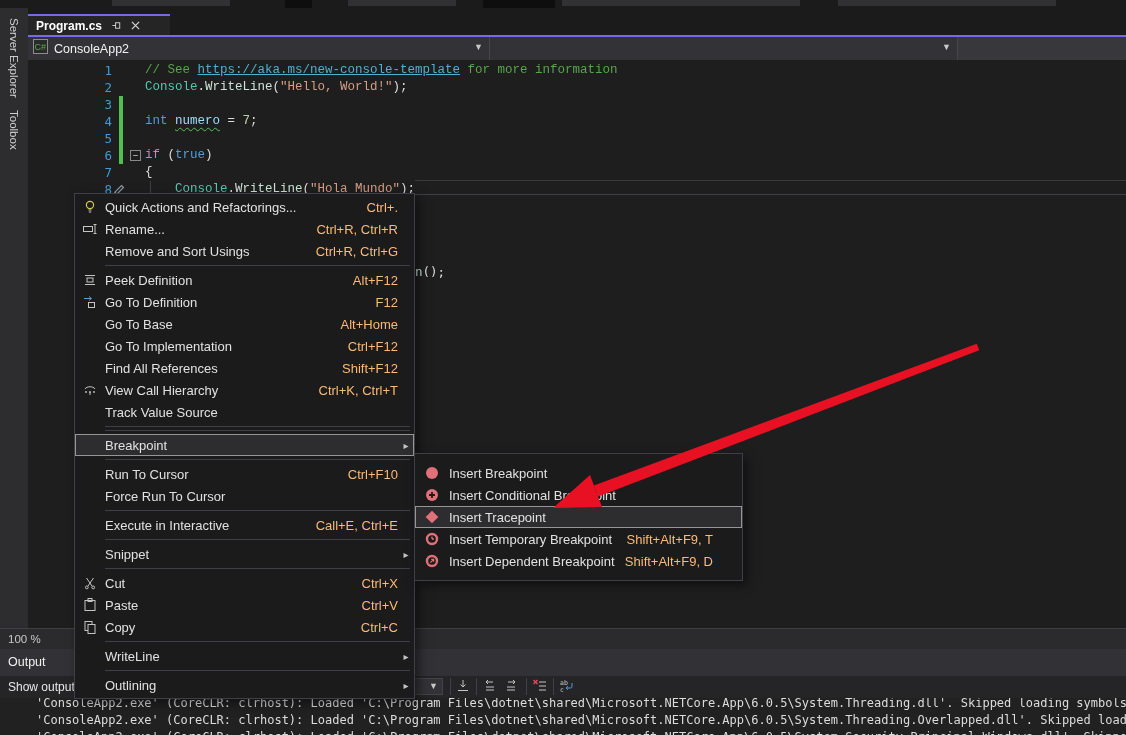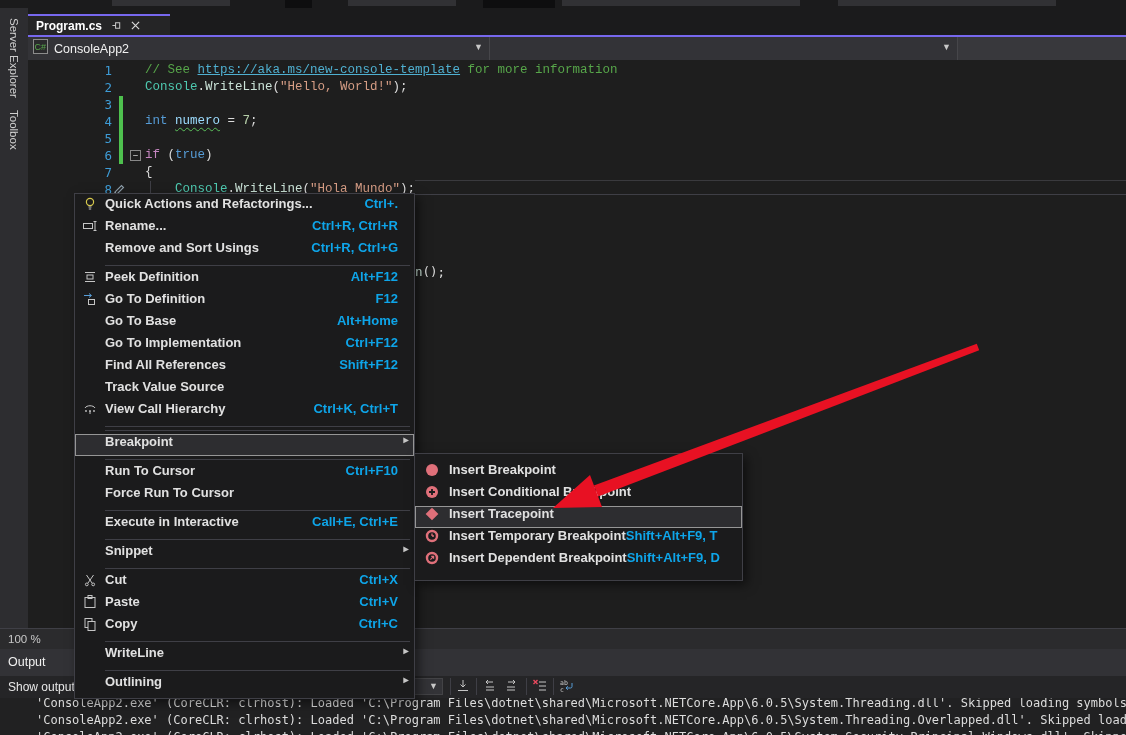--- a/index.html
+++ b/index.html
@@ -58,24 +58,24 @@
   .out-toolbar .show-label{position:absolute;left:8px;top:4px;color:#e8e8e8;font-size:12px;white-space:nowrap;}
   .source-combo{position:absolute;left:105px;top:2px;width:338px;height:17px;background:#333337;border:1px solid #434346;box-sizing:border-box;cursor:pointer;}
   .source-combo .combo-caret{position:absolute;right:4px;top:2px;color:#c8c8c8;font-size:9px;}
   .tb-sep{position:absolute;top:2px;width:1px;height:17px;background:#3f3f46;}
   .tb-btn{position:absolute;top:2px;width:18px;height:18px;background:none;border:none;padding:0;cursor:pointer;}
   .out-text{position:absolute;left:0;top:698px;width:1126px;height:37px;background:#212122;overflow:hidden;}
   .out-line{position:absolute;left:36px;white-space:pre;color:#dcdcdc;font-family:"DejaVu Sans Mono",monospace;font-size:12px;line-height:17px;}
   
   .ctx-menu{position:absolute;left:74px;top:193px;width:339px;background:#1b1b1c;border:1px solid #3f3f46;
             box-shadow:4px 4px 10px rgba(0,0,0,.5);z-index:10;padding:2px 0;box-sizing:content-box;}
-  .menu-item{height:22px;display:flex;align-items:flex-start;color:#e1e1e1;font-size:13px;cursor:pointer;position:relative;font-weight:bold;}
+  .menu-item{height:22px;display:flex;align-items:center;color:#e1e1e1;font-size:13px;cursor:pointer;position:relative;}
   .menu-item .mi-icon{width:30px;display:flex;justify-content:center;align-items:center;flex:none;}
   .menu-item .mi-label{white-space:nowrap;}
-  .menu-item .mi-shortcut{margin-left:auto;white-space:nowrap;color:#0ea5e9;}
+  .menu-item .mi-shortcut{margin-left:auto;white-space:nowrap;color:#fdba74;}
   .menu-item .mi-arrow{width:16px;flex:none;text-align:center;color:#c5c5c5;font-size:10px;}
   .menu-item.hl{outline:1px solid #969696;outline-offset:-1px;background:#2d2d30;}
   .menu-sep{height:1px;background:#3f3f46;margin:3px 4px 3px 30px;}
   
   .sub-menu{position:absolute;left:414px;top:453px;width:327px;background:#1b1b1c;border:1px solid #3f3f46;
             box-shadow:4px 4px 10px rgba(0,0,0,.5);z-index:20;padding:8px 0;}
   .sub-menu .mi-icon{width:34px;}
   .sub-menu .mi-shortcut{padding-right:13px;}
   
   .arrow-svg{position:absolute;left:0;top:0;z-index:50;pointer-events:none;}
@@ -265,39 +265,39 @@
         <span class="mi-shortcut">Ctrl+F12</span>
         <span class="mi-arrow"></span>
       </div>
       <div class="menu-item">
         <span class="mi-icon"></span>
         <span class="mi-label">Find All References</span>
         <span class="mi-shortcut">Shift+F12</span>
         <span class="mi-arrow"></span>
       </div>
       <div class="menu-item">
-        <span class="mi-icon"></span>
-        <span class="mi-label">Track Value Source</span>
-        <span class="mi-shortcut"></span>
-        <span class="mi-arrow"></span>
-      </div>
-      <div class="menu-item">
         <span class="mi-icon">
           <svg width="16" height="16" viewBox="0 0 16 16">
             <path d="M3 7c1.5-3 8.5-3 10 0" fill="none" stroke="#c5c5c5"></path>
             <circle cx="4" cy="10" r="0.9" fill="#c5c5c5"></circle>
             <circle cx="8" cy="10" r="0.9" fill="#c5c5c5"></circle>
             <circle cx="12" cy="10" r="0.9" fill="#c5c5c5"></circle>
             <path d="M8 10v3" stroke="#c5c5c5"></path>
           </svg>
         </span>
         <span class="mi-label">View Call Hierarchy</span>
         <span class="mi-shortcut">Ctrl+K, Ctrl+T</span>
         <span class="mi-arrow"></span>
       </div>
+      <div class="menu-item">
+        <span class="mi-icon"></span>
+        <span class="mi-label">Track Value Source</span>
+        <span class="mi-shortcut"></span>
+        <span class="mi-arrow"></span>
+      </div>
       <div class="menu-sep"></div>
       <div class="menu-sep"></div>
       <div class="menu-item hl">
         <span class="mi-icon"></span>
         <span class="mi-label">Breakpoint</span>
         <span class="mi-shortcut"></span>
         <span class="mi-arrow">▸</span>
       </div>
       <div class="menu-sep"></div>
       <div class="menu-item">

